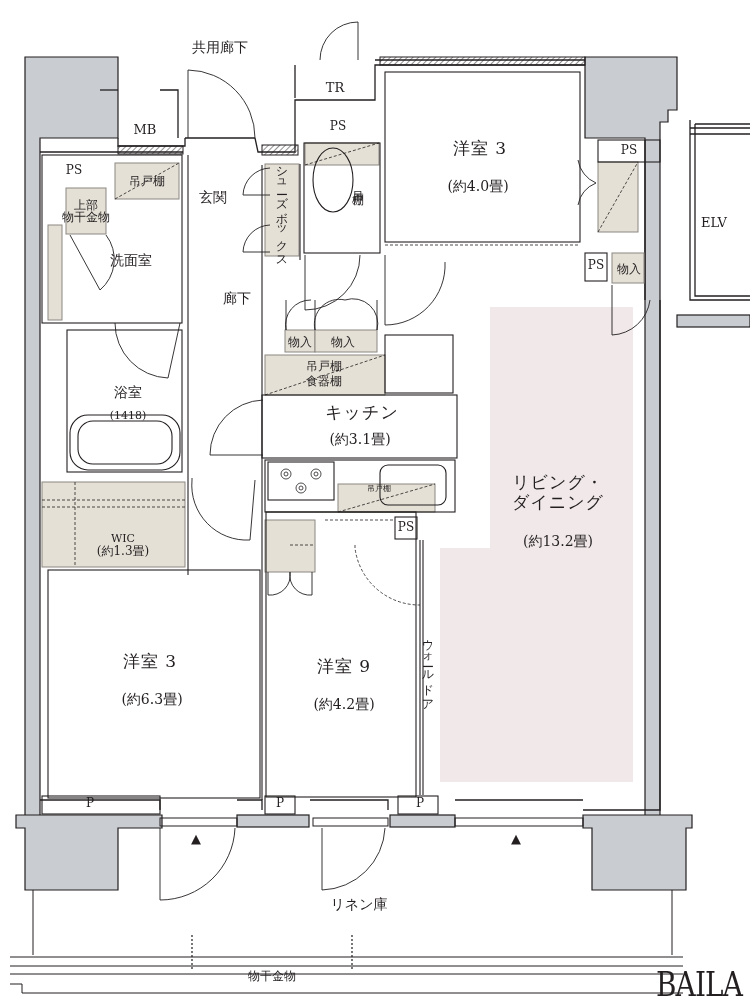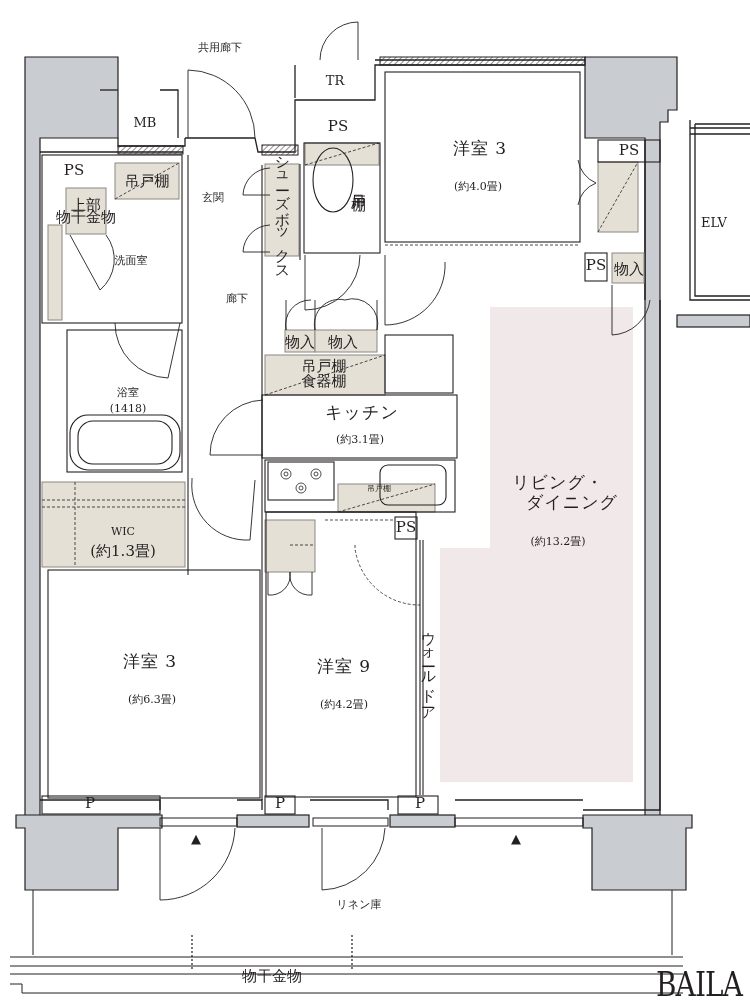--- a/index.html
+++ b/index.html
@@ -2,23 +2,23 @@
 <html><head>
 <meta charset="utf-8">
 <style>
   html, body { margin: 0; padding: 0; background: #ffffff; }
   body { width: 750px; height: 1008px; position: relative; overflow: hidden;
          font-family: "DejaVu Serif", "Liberation Serif", serif; color: #231f20; }
   svg.plan { position: absolute; left: 0; top: 0; }
   .lbl { position: absolute; white-space: nowrap; transform: translate(-50%, -50%);
          font-family: "DejaVu Serif", "Liberation Serif", serif; color: #231f20; line-height: 1; }
   .lg { font-size: 17px; letter-spacing: 1px; text-align: center; }
-  .md { font-size: 11px; }
-  .sm { font-size: 11px; }
-  .xs { font-size: 15px; }
+  .md { font-size: 14px; }
+  .sm { font-size: 11px; margin-top: 7px; }
+  .xs { font-size: 12px; }
   .vert { writing-mode: vertical-rl; text-orientation: upright; letter-spacing: 1px; }
   .logo { position: absolute; right: 8px; bottom: 4px; font-family: "DejaVu Serif", "Liberation Serif", serif;
           font-size: 34px; letter-spacing: -1px; transform: scaleX(0.82); transform-origin: right bottom; color: #231f20; }
 </style>
 </head>
 <body>
 
 <svg class="plan" width="750" height="1008" viewBox="0 0 750 1008">
   <defs>
     <pattern id="hatch" width="4" height="4" patternUnits="userSpaceOnUse" patternTransform="rotate(45)">
@@ -219,21 +219,21 @@
 <div class="lbl xs" style="left:343px;top:342px">物入</div>
 <div class="lbl md" style="left:128px;top:392px">浴室</div>
 <div class="lbl sm" style="left:128px;top:408px">(1418)</div>
 <div class="lbl xs" style="left:324px;top:366px">吊戸棚</div>
 <div class="lbl xs" style="left:324px;top:381px">食器棚</div>
 <div class="lbl lg" style="left:362px;top:412px">キッチン</div>
 <div class="lbl md" style="left:360px;top:439px">(約3.1畳)</div>
 <div class="lbl xs" style="left:379px;top:489px;font-size:8px">吊戸棚</div>
 <div class="lbl xs" style="left:406px;top:527px">PS</div>
 <div class="lbl lg" style="left:558px;top:482px">リビング・</div>
-<div class="lbl lg" style="left:572px;top:502px">ダイニング</div>
+<div class="lbl lg" style="left:558px;top:502px">ダイニング</div>
 <div class="lbl md" style="left:558px;top:541px">(約13.2畳)</div>
 <div class="lbl sm" style="left:123px;top:531px">WIC</div>
 <div class="lbl xs" style="left:123px;top:551px">(約1.3畳)</div>
 <div class="lbl lg" style="left:150px;top:661px">洋室 3</div>
 <div class="lbl md" style="left:152px;top:699px">(約6.3畳)</div>
 <div class="lbl lg" style="left:344px;top:666px">洋室 9</div>
 <div class="lbl md" style="left:344px;top:704px">(約4.2畳)</div>
 <div class="lbl xs vert" style="left:428px;top:668px">ウォールドア</div>
 <div class="lbl xs" style="left:90px;top:803px">P</div>
 <div class="lbl xs" style="left:280px;top:803px">P</div>

